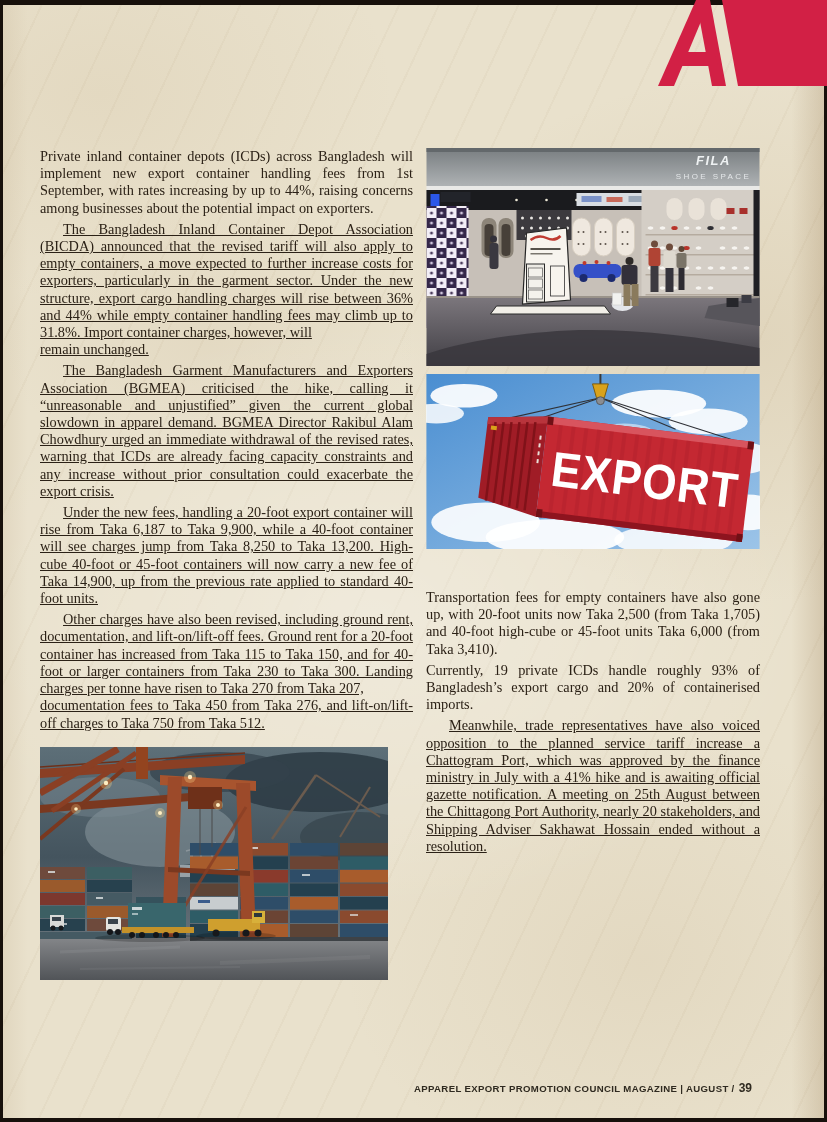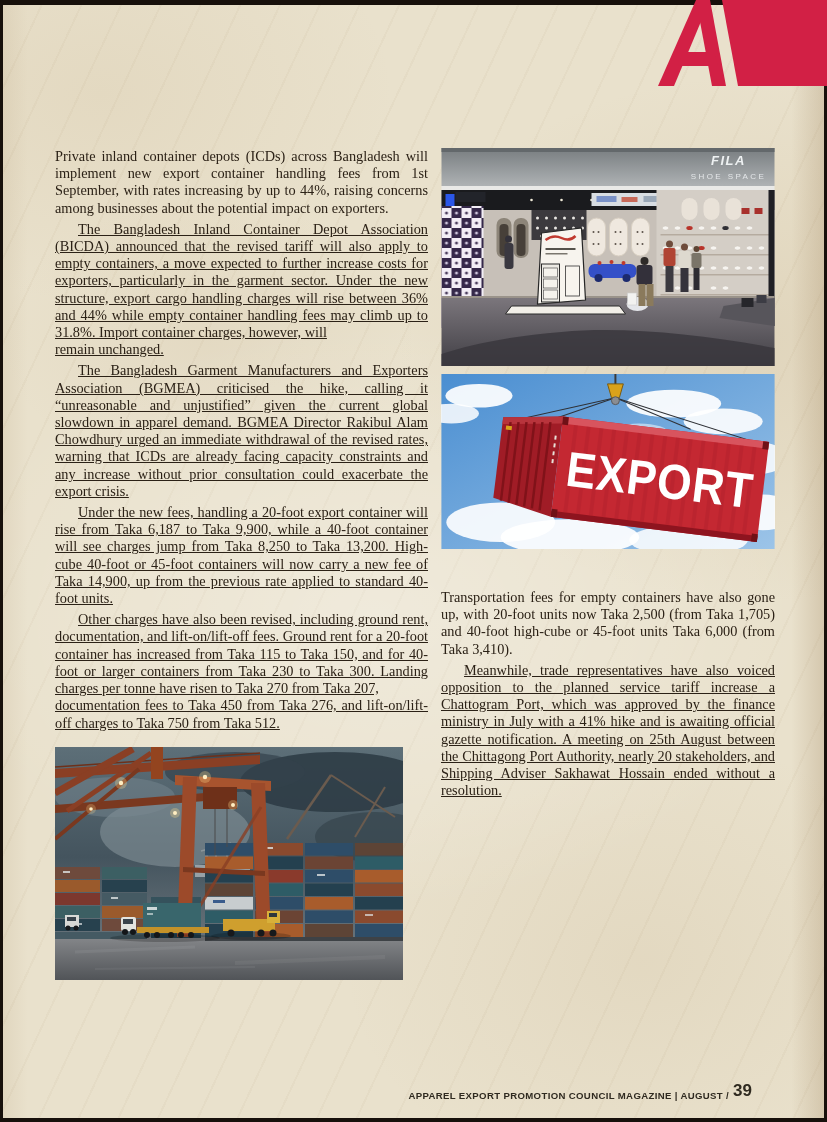--- a/index.html
+++ b/index.html
@@ -9,35 +9,35 @@
     background-image:
       radial-gradient(ellipse 420px 300px at 12% 8%, rgba(176,146,96,.10), transparent 70%),
       radial-gradient(ellipse 520px 380px at 92% 30%, rgba(170,140,92,.14), transparent 70%),
       radial-gradient(ellipse 620px 420px at 45% 55%, rgba(255,255,255,.30), transparent 70%),
       radial-gradient(ellipse 430px 330px at 78% 86%, rgba(172,142,94,.10), transparent 70%),
       radial-gradient(ellipse 300px 200px at 25% 30%, rgba(160,128,82,.08), transparent 70%),
       repeating-linear-gradient(115deg, transparent 0 34px, rgba(150,122,80,.05) 34px 36px),
       linear-gradient(to left, rgba(140,108,66,.22), transparent 4%),
       linear-gradient(to right, rgba(150,118,74,.10), transparent 3%);}
   .logo-svg{position:absolute;top:0;right:0;z-index:5;}
-  .content{position:absolute;left:55px;top:148px;width:720px;display:flex;gap:13px;z-index:2;}
+  .content{position:absolute;left:40px;top:148px;width:720px;display:flex;gap:13px;z-index:2;}
   .col-l{width:373px;}
   .col-r{width:334px;}
   .para{font-size:14.3px;line-height:17.2px;text-align:justify;color:#2b2116;margin:0 0 4px 0;
     white-space:pre-line;}
   .para.indent{text-indent:23px;text-decoration:underline;}
   figure{margin:0;padding:0;}
   .photo svg{display:block;}
   .photo-port{margin-top:15px;}
   .photo-store{margin-bottom:8px;}
   .right-text{margin-top:40px;}
-  .footer{position:absolute;top:1081px;right:75px;display:flex;align-items:flex-end;gap:4px;z-index:2;}
+  .footer{position:absolute;top:1081px;right:75px;display:flex;align-items:center;gap:4px;z-index:2;}
   .footer-label{font-family:"Liberation Sans",sans-serif;font-weight:700;font-size:9.6px;
     letter-spacing:.35px;color:#2f2a20;}
-  .footer-num{font-family:"Liberation Sans",sans-serif;font-weight:700;font-size:17px;color:#2f2a20;}
+  .footer-num{font-family:"Liberation Sans",sans-serif;font-weight:700;font-size:12px;color:#2f2a20;}
 </style>
 </head>
 <body>
 
 <div class="page-wrap">
   <div class="paper"></div>
 
   <svg class="logo-svg" width="177" height="110" viewBox="0 0 177 110">
     <g>
       <polygon points="46,0 60,0 24,86 8,86" fill="#d22045"></polygon>
@@ -462,20 +462,21 @@
             <rect x="320" y="50" width="6" height="8" fill="#701016"></rect>
             <rect x="116" y="144" width="6" height="8" fill="#701016"></rect>
             <rect x="320" y="144" width="6" height="8" fill="#701016"></rect>
             <text x="221" y="119" text-anchor="middle" font-family="Liberation Sans, sans-serif" font-weight="bold" font-size="50" letter-spacing="1" fill="#ffffff" textLength="190" lengthAdjust="spacingAndGlyphs">EXPORT</text>
           </g>
         </svg>
       </figure>
 
       <div class="right-text">
         <p class="para">Transportation fees for empty containers have also gone up, with 20-foot units now Taka 2,500 (from Taka 1,705) and 40-foot high-cube or 45-foot units Taka 6,000 (from Taka 3,410).</p>
+        <p class="para">Currently, 19 private ICDs handle roughly 93% of Bangladesh’s export cargo and 20% of containerised imports.</p>
         <p class="para indent">Meanwhile, trade representatives have also voiced opposition to the planned service tariff increase a Chattogram Port, which was approved by the finance ministry in July with a 41% hike and is awaiting official gazette notification. A meeting on 25th August between the Chittagong Port Authority, nearly 20 stakeholders, and Shipping Adviser Sakhawat Hossain ended without a resolution.</p>
       </div>
     </div>
   </div>
 
   <div class="footer">
     <span class="footer-label">APPAREL EXPORT PROMOTION COUNCIL MAGAZINE | AUGUST /</span>
     <span class="footer-num">39</span>
   </div>
 </div>

